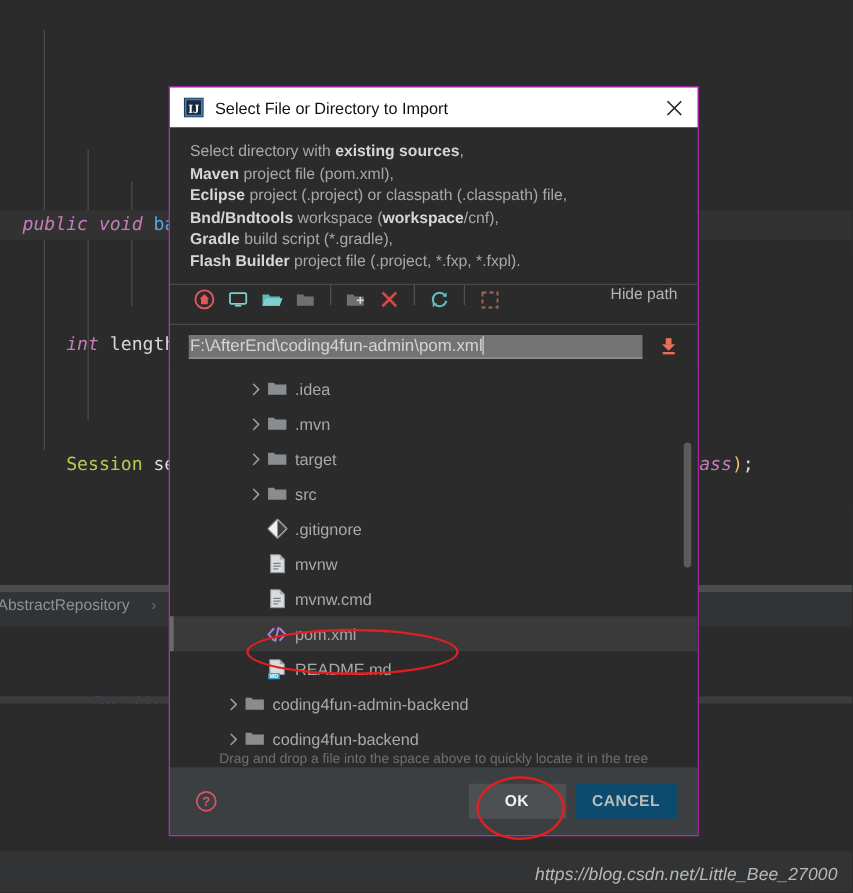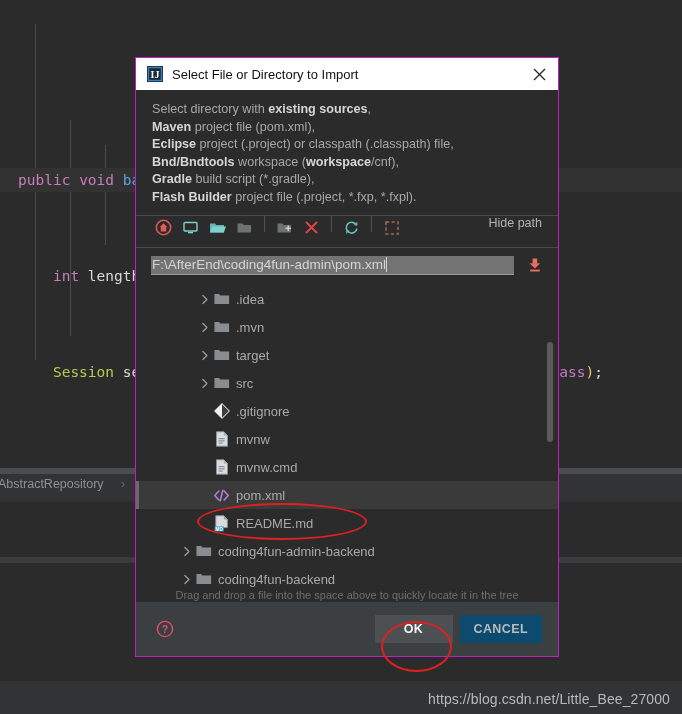--- a/index.html
+++ b/index.html
@@ -31,21 +31,21 @@
     line-height: 24px;
     white-space: pre;
     color: #a9b7c6;
   }
   .code-line {
     height: 24px;
     padding-left: 18px;
     position: relative;
   }
   .code-line.hl { background: #323232; }
-  .k-purple  { color: #c77dbb; }
+  .k-purple  { color: #c77dbb; font-style: italic; }
   .k-call    { color: #55a6e0; }
   .k-param   { color: #e8a07a; }
   .k-paren-y { color: #e8bf6a; }
   .k-paren-g { color: #5a9e5a; }
   .k-lime    { color: #b5cc52; }
   .k-white   { color: #d8d8d8; }
 
   .indent-guide {
     position: absolute;
     width: 1px;
@@ -81,27 +81,28 @@
   #panel-d { position:absolute; left:0; top:681px; width:682px; height:33px; background:#313335; }
 
   .watermark {
     position: absolute;
     right: 12px;
     bottom: 7px;
     font-size: 14px;
     color: #b9b9b9;
     font-family: "Liberation Sans", sans-serif;
     letter-spacing: 0.1px;
+    font-style: italic;
   }
 
   
   #dialog {
     position: absolute;
     left: 135px;
-    top: 57px;
+    top: 69px;
     width: 424px;
     height: 600px;
     background: #3c3f41;
     border: 1px solid #c020c0;
     box-sizing: border-box;
     display: flex;
     flex-direction: column;
   }
   .titlebar {
     height: 32px;

